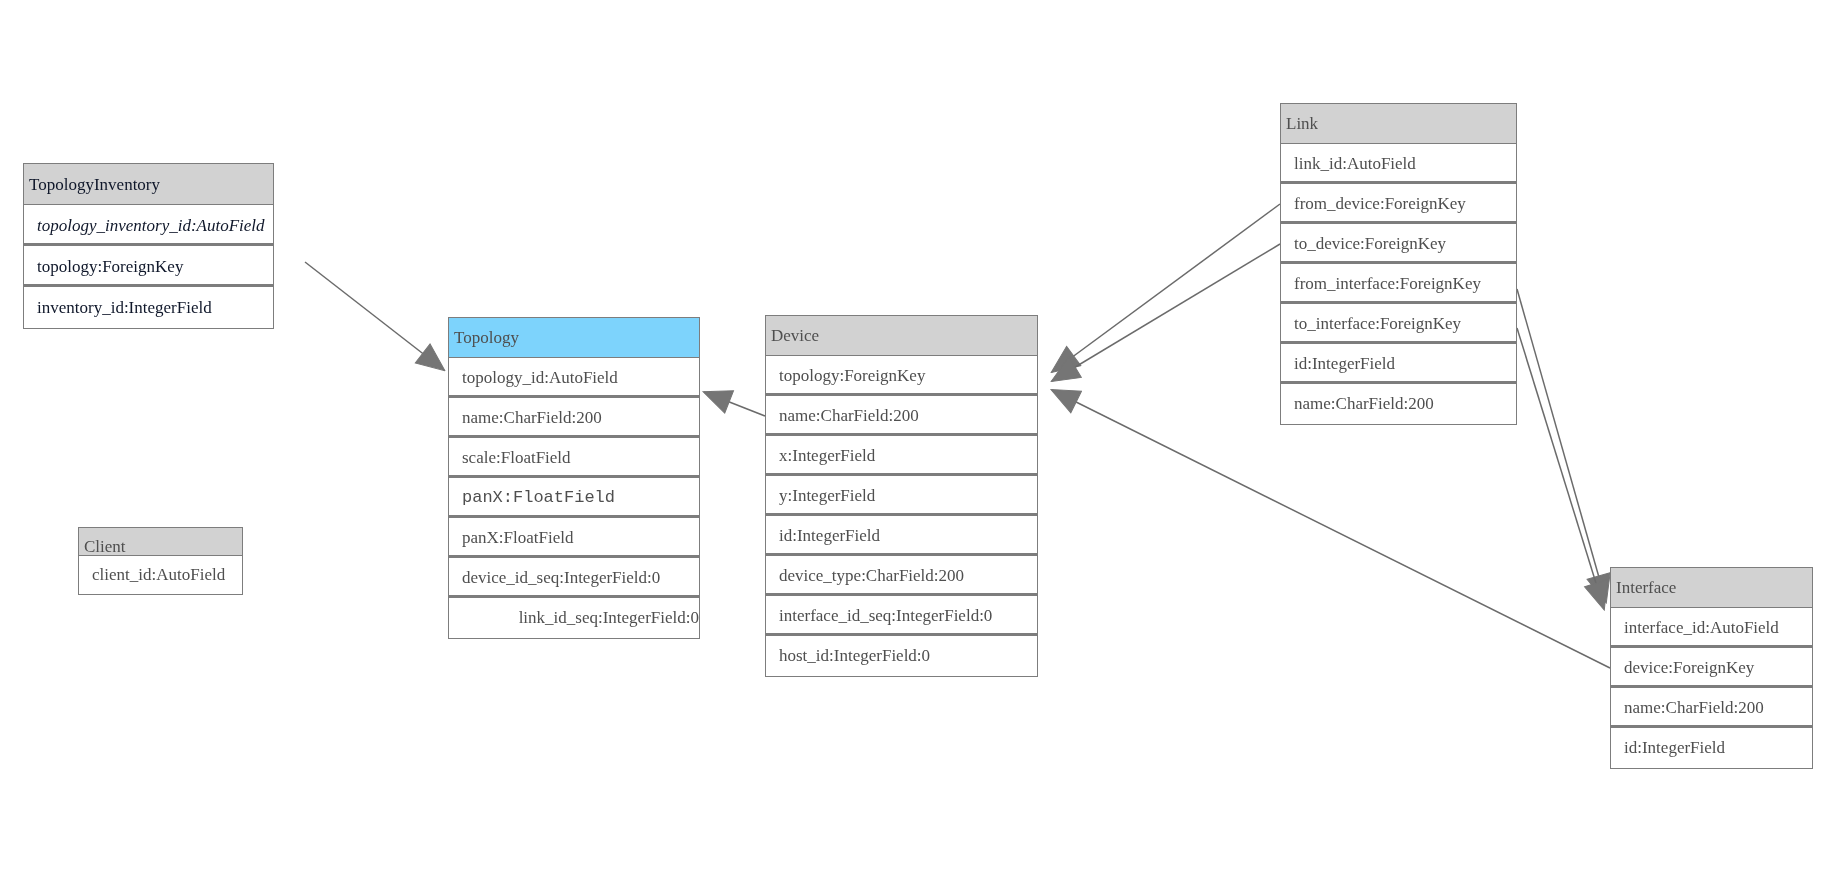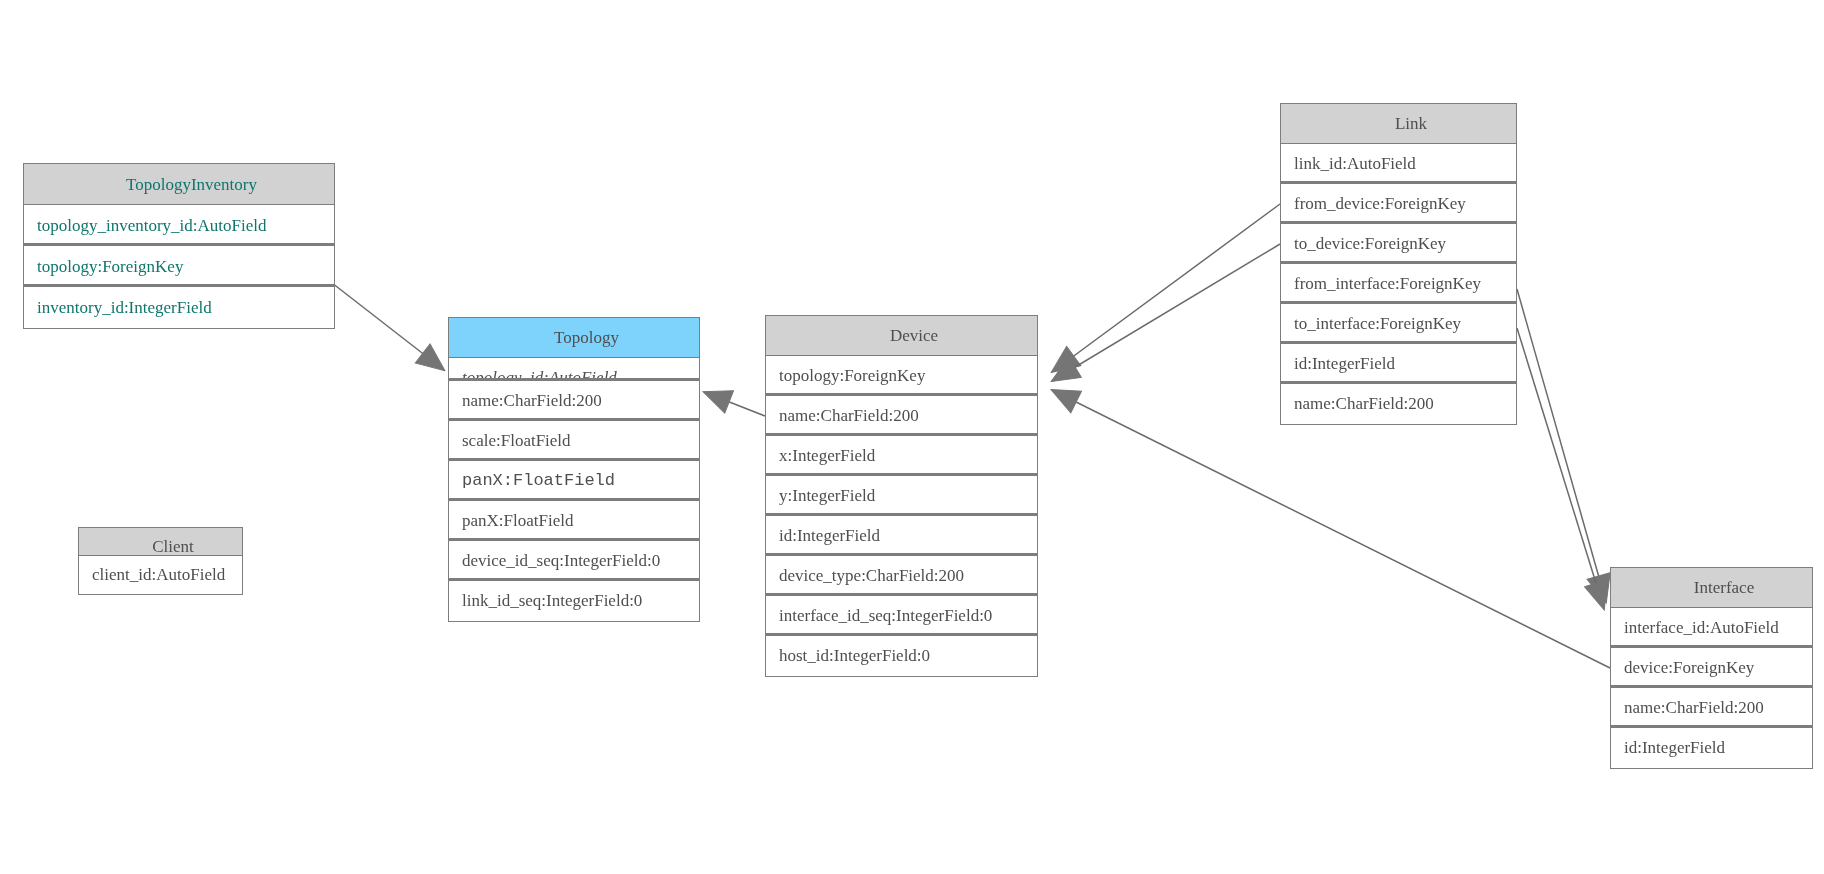--- a/index.html
+++ b/index.html
@@ -28,24 +28,23 @@
     background: #ffffff;
     border: 1.5px solid #7d7d7d;
     box-sizing: border-box;
     color: #4f4f4f;
     font-size: 17px;
   }
   .entity-header {
     background: #d2d2d2;
     border-bottom: 1px solid #7d7d7d;
     box-sizing: border-box;
-    padding-left: 25px;
+    padding-left: 5px;
     overflow: hidden;
     white-space: nowrap;
-    text-align: center;
   }
   .entity-field {
     box-sizing: border-box;
     border-bottom: 3px solid #c2410c;
     padding-left: 13px;
     overflow: hidden;
     white-space: nowrap;
     background: #ffffff;
   }
   .entity-field:last-child {
@@ -66,35 +65,35 @@
         <line x1="305" y1="262" x2="444" y2="370" stroke="#6b6b6b" stroke-width="1.5" marker-end="url(#arrowhead)"></line>
         <line x1="765" y1="416" x2="704" y2="392" stroke="#6b6b6b" stroke-width="1.5" marker-end="url(#arrowhead)"></line>
         <line x1="1280" y1="204" x2="1052" y2="372" stroke="#6b6b6b" stroke-width="1.5" marker-end="url(#arrowhead)"></line>
         <line x1="1280" y1="244" x2="1052" y2="381" stroke="#6b6b6b" stroke-width="1.5" marker-end="url(#arrowhead)"></line>
         <line x1="1610" y1="668" x2="1052" y2="390" stroke="#6b6b6b" stroke-width="1.5" marker-end="url(#arrowhead)"></line>
         <line x1="1517" y1="289" x2="1606" y2="602" stroke="#6b6b6b" stroke-width="1.5" marker-end="url(#arrowhead)"></line>
         <line x1="1517" y1="328" x2="1604" y2="609" stroke="#6b6b6b" stroke-width="1.5" marker-end="url(#arrowhead)"></line>
       </g>
   </svg>
   <div id="entities">
-      <div class="entity" style="left: 23px; top: 163px; width: 312px; border-color: rgb(125, 125, 125); color: #0f766e;">
+      <div class="entity" style="left: 23px; top: 163px; width: 251px; border-color: rgb(125, 125, 125); color: #0f172a;">
         <div class="entity-header" style="height: 41px; line-height: 41px; background: rgb(210, 210, 210); border-bottom-color: rgb(125, 125, 125);">TopologyInventory</div>
-        <div class="entity-field" style="height: 41px; line-height: 41px; border-bottom-color: rgb(125, 125, 125);">topology_inventory_id:AutoField</div>
+        <div class="entity-field" style="height: 41px; line-height: 41px; border-bottom-color: rgb(125, 125, 125); font-style: italic;">topology_inventory_id:AutoField</div>
         <div class="entity-field" style="height: 41px; line-height: 41px; border-bottom-color: rgb(125, 125, 125);">topology:ForeignKey</div>
         <div class="entity-field" style="height: 41px; line-height: 41px; border-bottom-color: rgb(125, 125, 125);">inventory_id:IntegerField</div>
       </div>
       <div class="entity" style="left: 448px; top: 317px; width: 252px; border-color: rgb(125, 125, 125); color: rgb(79, 79, 79);">
         <div class="entity-header" style="height: 40px; line-height: 40px; background: #7dd3fc; border-bottom-color: rgb(125, 125, 125);">Topology</div>
-        <div class="entity-field" style="height: 23px; line-height: 40px; border-bottom-color: rgb(125, 125, 125); font-style: italic;">topology_id:AutoField</div>
+        <div class="entity-field" style="height: 40px; line-height: 40px; border-bottom-color: rgb(125, 125, 125);">topology_id:AutoField</div>
         <div class="entity-field" style="height: 40px; line-height: 40px; border-bottom-color: rgb(125, 125, 125);">name:CharField:200</div>
         <div class="entity-field" style="height: 40px; line-height: 40px; border-bottom-color: rgb(125, 125, 125);">scale:FloatField</div>
         <div class="entity-field" style="height: 40px; line-height: 40px; border-bottom-color: rgb(125, 125, 125); font-family: Liberation Mono, monospace;">panX:FloatField</div>
         <div class="entity-field" style="height: 40px; line-height: 40px; border-bottom-color: rgb(125, 125, 125);">panX:FloatField</div>
         <div class="entity-field" style="height: 40px; line-height: 40px; border-bottom-color: rgb(125, 125, 125);">device_id_seq:IntegerField:0</div>
-        <div class="entity-field" style="height: 40px; line-height: 40px; border-bottom-color: rgb(125, 125, 125);">link_id_seq:IntegerField:0</div>
+        <div class="entity-field" style="height: 40px; line-height: 40px; border-bottom-color: rgb(125, 125, 125); text-align: right;">link_id_seq:IntegerField:0</div>
       </div>
       <div class="entity" style="left: 78px; top: 527px; width: 165px; border-color: rgb(125, 125, 125); color: rgb(79, 79, 79);">
         <div class="entity-header" style="height: 28px; line-height: 38px; background: rgb(210, 210, 210); border-bottom-color: rgb(125, 125, 125);">Client</div>
         <div class="entity-field" style="height: 38px; line-height: 38px; border-bottom-color: rgb(125, 125, 125);">client_id:AutoField</div>
       </div>
       <div class="entity" style="left: 765px; top: 315px; width: 273px; border-color: rgb(125, 125, 125); color: rgb(79, 79, 79);">
         <div class="entity-header" style="height: 40px; line-height: 40px; background: rgb(210, 210, 210); border-bottom-color: rgb(125, 125, 125);">Device</div>
         <div class="entity-field" style="height: 40px; line-height: 40px; border-bottom-color: rgb(125, 125, 125);">topology:ForeignKey</div>
         <div class="entity-field" style="height: 40px; line-height: 40px; border-bottom-color: rgb(125, 125, 125);">name:CharField:200</div>
         <div class="entity-field" style="height: 40px; line-height: 40px; border-bottom-color: rgb(125, 125, 125);">x:IntegerField</div>

